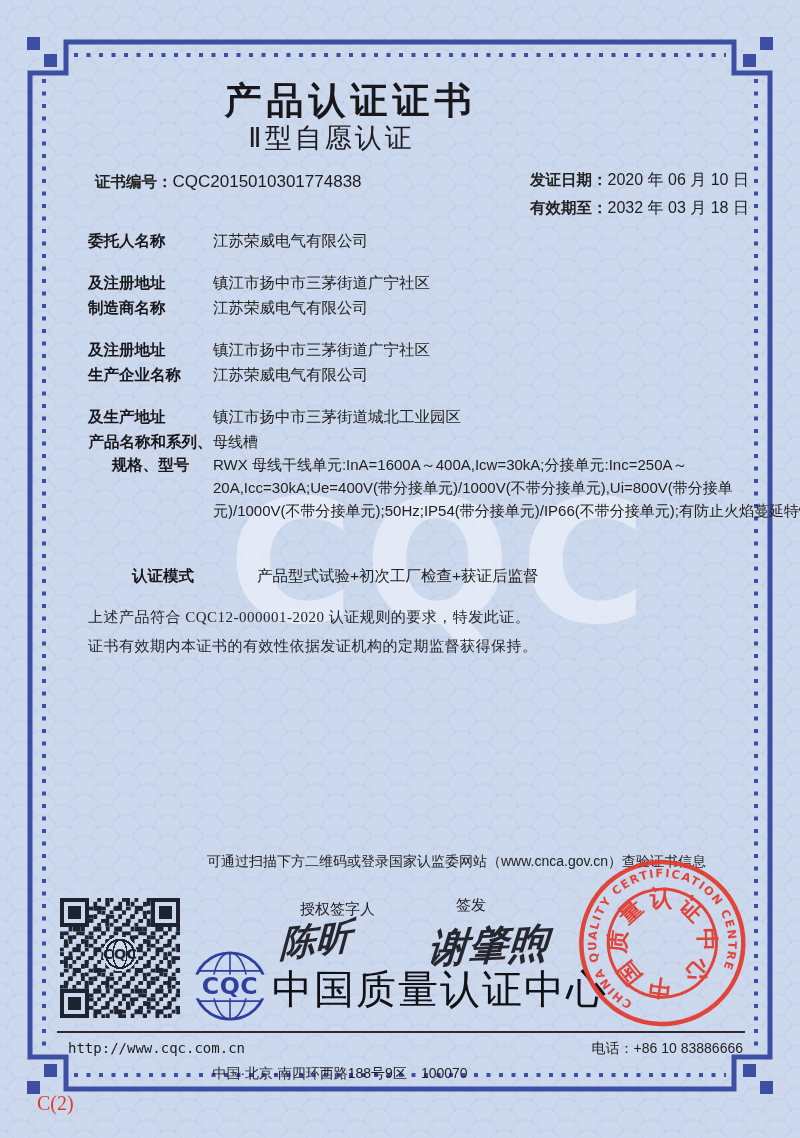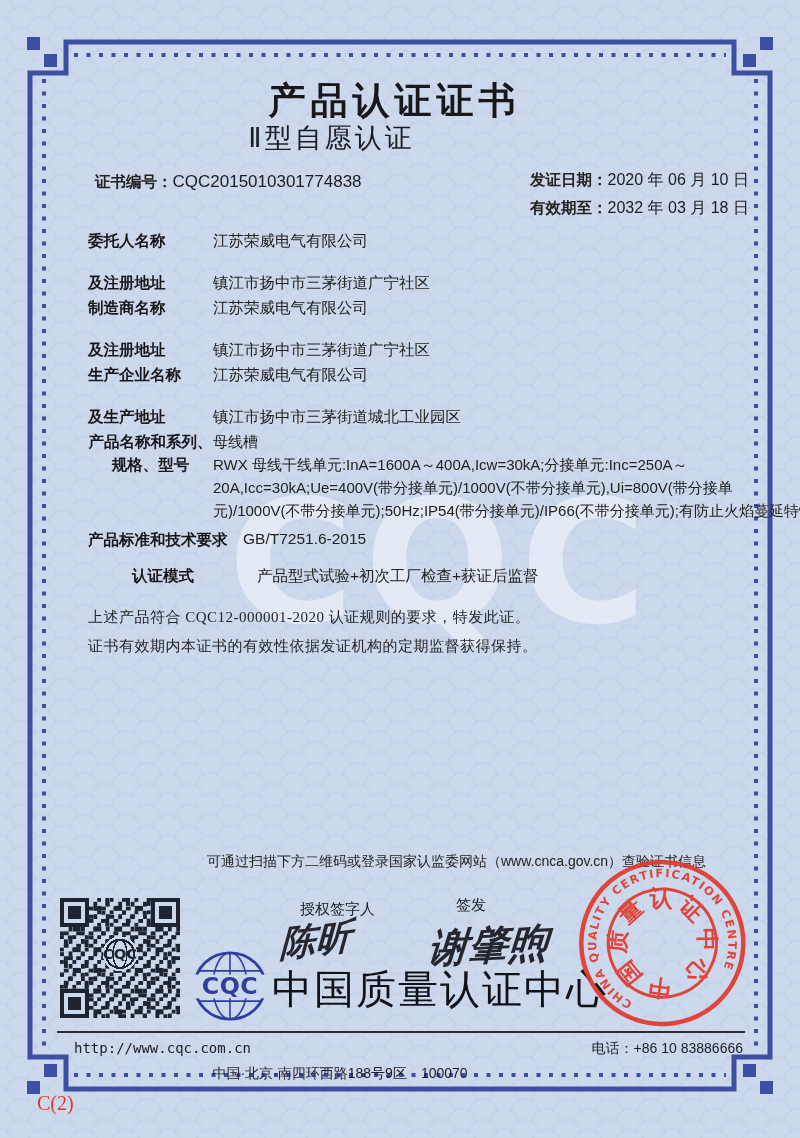--- a/index.html
+++ b/index.html
@@ -13,21 +13,21 @@
     background-size:42px 21px,42px 21px;
     background-position:0 0,21px 10px;
   }
   .abs{position:absolute;}
   .watermark{
     z-index:0;font-weight:bold;font-size:172px;letter-spacing:10px;
     color:rgba(245,249,255,0.55);font-family:"DejaVu Sans",sans-serif;
   }
   .border-svg{z-index:1;left:0;top:0;}
   .content{z-index:2;}
-  .title{width:701px;text-align:center;font-size:37px;font-weight:bold;color:#17171c;letter-spacing:5px;padding-left:44px;}
+  .title{width:701px;text-align:center;font-size:37px;font-weight:bold;color:#17171c;letter-spacing:5px;}
   .subtitle{width:663px;text-align:center;font-size:27px;color:#1b1b22;letter-spacing:3px;}
   .kai{font-family:"Liberation Serif","DejaVu Serif",serif;}
   .certno-label,.date-label{font-size:15.5px;color:#222;font-weight:bold;}
   .certno-value{font-size:17px;color:#1c1c22;}
   .date-value{font-size:16px;color:#1c1c22;}
   .field-block{display:flex;flex-direction:column;gap:21px;}
   .field-row{display:flex;}
   .f-label{width:125px;font-weight:bold;font-size:15.5px;color:#17171c;flex:none;}
   .f-value{font-size:15.5px;color:#222;white-space:nowrap;}
   .spec-line{font-size:15px;color:#222;line-height:23px;white-space:nowrap;}
@@ -120,24 +120,20 @@
       <div class="f-label" style="line-height:23px;">规格、型号</div>
     </div>
     <div style="position:absolute;left:125px;top:0;width:540px;">
       <div class="spec-line">母线槽</div>
       <div class="spec-line">RWX  母线干线单元:InA=1600A～400A,Icw=30kA;分接单元:Inc=250A～</div>
       <div class="spec-line">20A,Icc=30kA;Ue=400V(带分接单元)/1000V(不带分接单元),Ui=800V(带分接单</div>
       <div class="spec-line">元)/1000V(不带分接单元);50Hz;IP54(带分接单元)/IP66(不带分接单元);有防止火焰蔓延特性</div>
     </div>
   </div>
 
-  <div class="abs content field-row" style="top:530px;left:88px;">
-    <div class="f-label" style="width:155px;">产品标准和技术要求</div>
-    <div class="f-value">GB/T7251.6-2015</div>
-  </div>
 
   <div class="abs content field-row" style="top:566px;left:88px;">
     <div class="f-label" style="width:125px;margin-left:44px;">认证模式</div>
     <div class="f-value">产品型式试验+初次工厂检查+获证后监督</div>
   </div>
 
   <div class="abs content stmt kai" style="top:608px;left:88px;">上述产品符合 CQC12-000001-2020 认证规则的要求，特发此证。</div>
   <div class="abs content stmt kai" style="top:637px;left:88px;">证书有效期内本证书的有效性依据发证机构的定期监督获得保持。</div>
 
   <div class="abs content qr-note" style="top:853px;left:207px;">可通过扫描下方二维码或登录国家认监委网站（www.cnca.gov.cn）查验证书信息</div>
@@ -210,19 +206,19 @@
       <text font-size="11.5" font-weight="bold" letter-spacing="1.5" fill="#e23a2e" font-family="DejaVu Sans, sans-serif">
         <textPath href="#sealEN" startOffset="50%" text-anchor="middle">CHINA  QUALITY  CERTIFICATION  CENTRE</textPath>
       </text>
       <text font-size="23" font-weight="bold" letter-spacing="5" fill="#e23a2e" font-family="Liberation Sans, sans-serif">
         <textPath href="#sealCN" startOffset="50%" text-anchor="middle">中国质量认证中心</textPath>
       </text>
     </svg>
   </div>
 
   <div class="abs content footer-rule" style="top:1031px;left:57px;width:688px;"></div>
-  <div class="abs content footer-text mono" style="top:1040px;left:74px;">http://www.cqc.com.cn</div>
+  <div class="abs content footer-text mono" style="top:1040px;left:68px;">http://www.cqc.com.cn</div>
   <div class="abs content footer-text" style="top:1040px;left:0;width:680px;text-align:center;margin-top:25px;">中国·北京·南四环西路188号9区　100070</div>
   <div class="abs content footer-text" style="top:1040px;right:57px;">电话：+86 10 83886666</div>
 
   <div class="abs content serial-prefix" style="top:1092px;left:37px;">C(2)</div>
 
 </div>
 
 </body></html>

